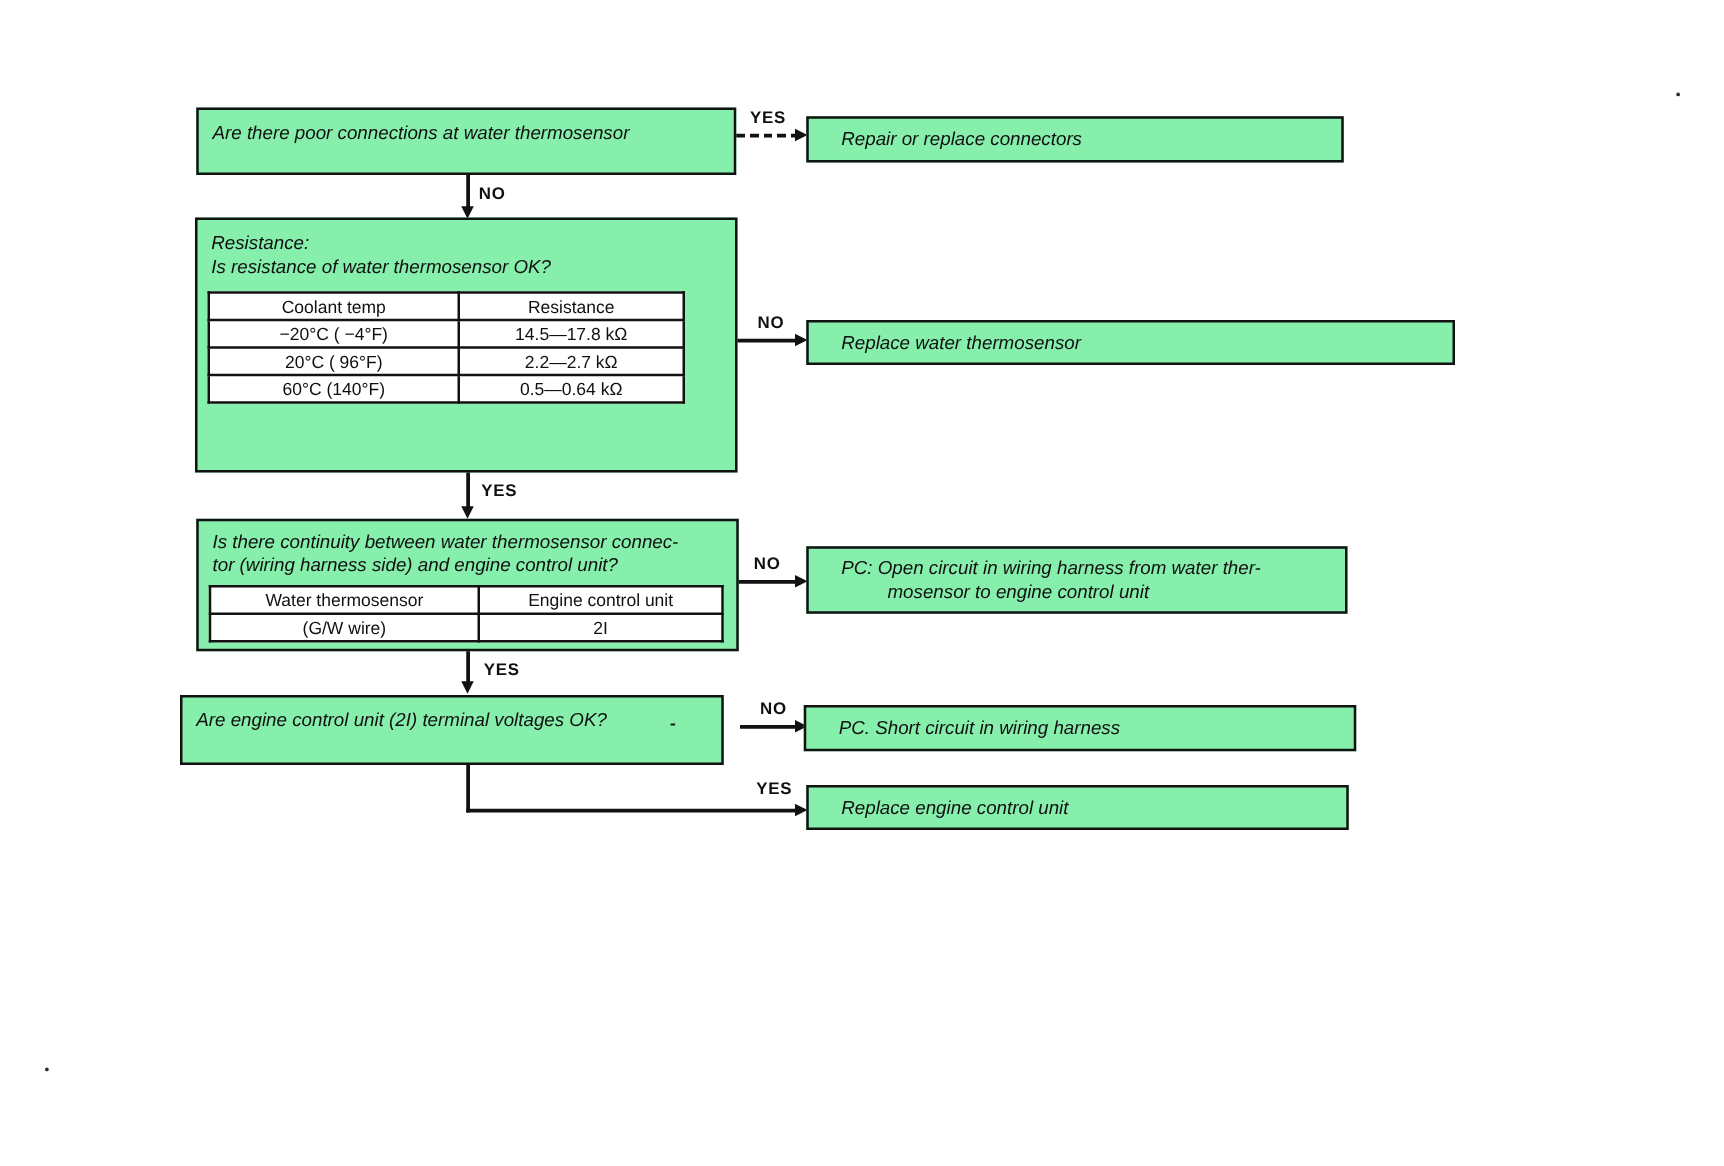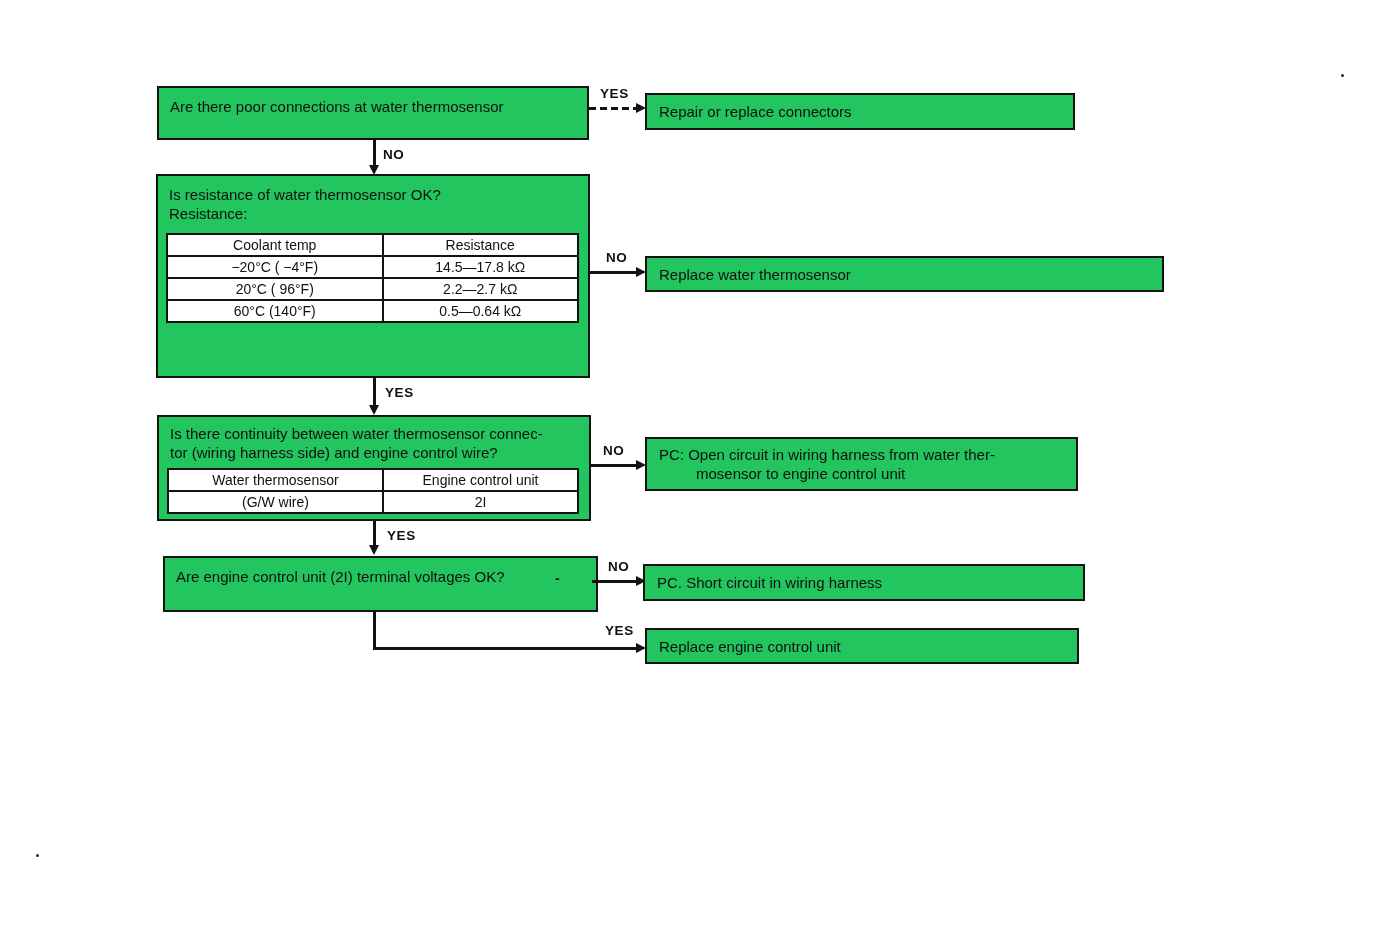--- a/index.html
+++ b/index.html
@@ -1,23 +1,23 @@
 <!DOCTYPE html>
 <html><head>
 <meta charset="utf-8">
 <style>
   html,body{margin:0;padding:0;background:#ffffff;}
   body{width:1379px;height:933px;position:relative;overflow:hidden;
        font-family:"Liberation Sans", sans-serif;color:#101010;}
   .canvas{position:absolute;left:0;top:0;width:1379px;height:933px;}
 
   .box{position:absolute;box-sizing:border-box;border:2.5px solid #121212;
-       background:#22c55e;font-size:15px;line-height:19px;}
+       background:#86efac;font-size:15px;line-height:19px;font-style:italic;}
   .qbox{padding:9px 11px;}
-  .rbox{display:flex;flex-direction:column;justify-content:center;padding:2px 12px;}
+  .rbox{display:flex;flex-direction:column;justify-content:center;padding:2px 26px;}
 
   .tbl{position:absolute;border-collapse:collapse;table-layout:fixed;
        font-size:14px;text-align:center;background:#fff;}
   .tbl th,.tbl td{border:2px solid #121212;height:20px;padding:0 4px;
        font-weight:normal;white-space:nowrap;overflow:hidden;}
 
   .lbl{position:absolute;font-weight:bold;font-size:13.5px;letter-spacing:.6px;text-align:center;}
 
   .hline{position:absolute;height:2.5px;background:#121212;}
   .hline.dashed{background:repeating-linear-gradient(90deg,#121212 0 7px,transparent 7px 11px);}
@@ -48,24 +48,24 @@
   <div class="arr-r" style="left:636px;top:103px"></div>
   <div class="box rbox" style="left:645px;top:93px;width:430px;height:37px">
     <div>Repair or replace connectors</div>
   </div>
 
   <div class="vline" style="left:373px;top:140px;height:27px"></div>
   <div class="arr-d" style="left:369px;top:165px"></div>
   <div class="lbl" style="left:383px;top:147px">NO</div>
 
   <div class="box qbox" style="left:156px;top:174px;width:434px;height:204px">
+    <div>Resistance:</div>
     <div>Is resistance of water thermosensor OK?</div>
-    <div>Resistance:</div>
   </div>
-  <table class="tbl" style="left:166px;top:233px;width:413px">
+  <table class="tbl" style="left:166px;top:233px;width:382px">
     <tbody>
         <tr>
       <th style="width:50%">Coolant temp</th>
       <th>Resistance</th>
     </tr>
     <tr>
       <td>−20°C ( −4°F)</td>
       <td>14.5—17.8 kΩ</td>
     </tr>
     <tr>
@@ -85,21 +85,21 @@
   <div class="box rbox" style="left:645px;top:256px;width:519px;height:36px">
     <div>Replace water thermosensor</div>
   </div>
 
   <div class="vline" style="left:373px;top:378px;height:29px"></div>
   <div class="arr-d" style="left:369px;top:405px"></div>
   <div class="lbl" style="left:385px;top:385px">YES</div>
 
   <div class="box qbox" style="left:157px;top:415px;width:434px;height:106px;padding-top:7px">
     <div>Is there continuity between water thermosensor connec-</div>
-    <div>tor (wiring harness side) and engine control wire?</div>
+    <div>tor (wiring harness side) and engine control unit?</div>
   </div>
   <table class="tbl" style="left:167px;top:468px;width:412px">
     <tbody>
         <tr>
       <th style="width:50%">Water thermosensor</th>
       <th>Engine control unit</th>
     </tr>
     <tr>
       <td>(G/W wire)</td>
       <td>2I</td>
@@ -112,21 +112,21 @@
   <div class="arr-r" style="left:636px;top:460px"></div>
   <div class="box rbox" style="left:645px;top:437px;width:433px;height:54px">
     <div>PC: Open circuit in wiring harness from water ther-</div>
     <div class="hang">mosensor to engine control unit</div>
   </div>
 
   <div class="vline" style="left:373px;top:521px;height:26px"></div>
   <div class="arr-d" style="left:369px;top:545px"></div>
   <div class="lbl" style="left:387px;top:528px">YES</div>
 
-  <div class="box qbox" style="left:163px;top:556px;width:435px;height:56px;">
+  <div class="box qbox" style="left:144px;top:556px;width:435px;height:56px;">
     <div>Are engine control unit (2I) terminal voltages OK?</div>
     <span class="stray" style="left:390px;top:11px">-</span>
   </div>
 
   <div class="lbl" style="left:608px;top:559px">NO</div>
   <div class="hline" style="left:592px;top:580px;width:44px"></div>
   <div class="arr-r" style="left:636px;top:576px"></div>
   <div class="box rbox" style="left:643px;top:564px;width:442px;height:37px">
     <div>PC. Short circuit in wiring harness</div>
   </div>

